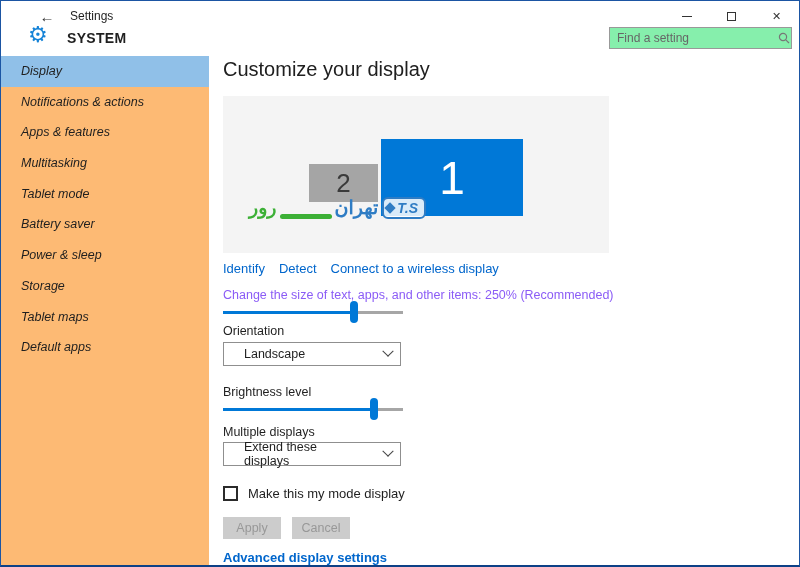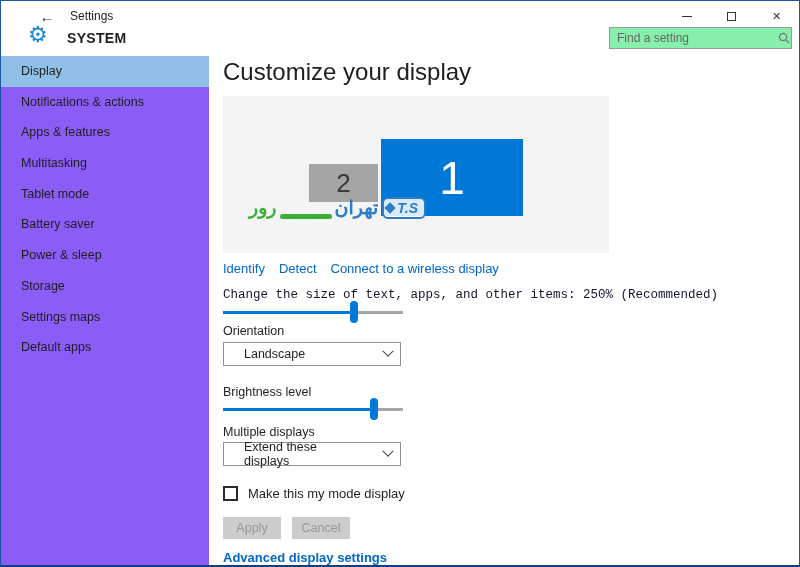--- a/index.html
+++ b/index.html
@@ -19,41 +19,41 @@
   .max-box { display:block; width:9px; height:9px; border:1px solid #333; }
   .close-glyph { font-size:11px; }
   
   .gear { position:absolute; left:27px; top:23px; font-size:22px; line-height:22px; color:#1583d7; }
   .page-title { position:absolute; left:66px; top:29px; font-size:14px; font-weight:700; letter-spacing:0.3px; color:#1f1f1f; }
   .searchbox { position:absolute; left:608px; top:26px; width:183px; height:22px; border:1px solid #999; background:#86efac; display:flex; align-items:center; }
   .searchbox input { flex:1; border:none; outline:none; background:transparent; font-size:12px; color:#444; padding:0 4px 0 7px; font-family:"Liberation Sans", sans-serif; }
   .searchbox input::placeholder { color:#666; }
   .search-ic { width:20px; display:flex; align-items:center; justify-content:center; }
   
-  .sidebar { position:absolute; left:0; top:55px; width:208px; bottom:0; background:#8b5cf6; }
+  .sidebar { position:absolute; left:0; top:55px; width:208px; bottom:0; background:#fdba74;font-style:italic; }
   .side-item { height:30.7px; line-height:30.7px; padding-left:20px; font-size:12.5px; color:#1f1f1f; cursor:pointer; white-space:nowrap; }
   .side-item.selected { background:#90c0e8; }
   .side-item.hovered { background:#d9d9d9; }
   
-  .heading { position:absolute; left:222px; top:57px; font-size:24px; font-weight:300; color:#202020; }
+  .heading { position:absolute; left:222px; top:57px; font-size:20px; font-weight:300; color:#202020; }
   .preview { position:absolute; left:222px; top:95px; width:386px; height:157px; background:#f4f4f4; }
   .monitor { position:absolute; display:flex; align-items:center; justify-content:center; cursor:pointer; }
   .monitor-2 { left:86px; top:68px; width:69px; height:38px; background:#a5a5a5; }
   .monitor-2 .mon-num { font-size:26px; font-weight:300; color:#3a3a3a; }
   .monitor-1 { left:158px; top:43px; width:142px; height:77px; background:#0078d7; }
   .monitor-1 .mon-num { font-size:46px; font-weight:200; color:#ffffff; }
   .watermark { position:absolute; left:26px; top:100px; display:flex; align-items:flex-end; gap:2px; }
   .wm-green-text { color:#3cb036; font-size:19px; font-weight:700; }
   .wm-green-bar { display:inline-block; width:52px; height:5px; border-radius:3px; background:#3cb036; margin:0 1px 0 1px; }
   .wm-blue-text { color:#2e7cc4; font-size:19px; font-weight:700; }
   .wm-box { display:inline-flex; align-items:center; border:2px solid #2e7cc4; border-radius:6px; background:rgba(255,255,255,.85); padding:1px 6px 1px 2px; margin-left:2px; color:#2e7cc4; font-weight:700; font-style:italic; font-size:14px; gap:3px; }
   .wm-diamond { display:inline-block; width:8px; height:8px; background:#2e7cc4; transform:rotate(45deg); }
   .links { position:absolute; left:222px; top:260px; display:flex; gap:14px; }
   .link { color:#0066cc; font-size:13px; cursor:pointer; text-decoration:none; }
-  .scale-label { position:absolute; left:222px; top:287px; font-size:12.5px; color:#0f172a;font-family:Liberation Mono, monospace; }
+  .scale-label { position:absolute; left:222px; top:287px; font-size:12.5px; color:#8b5cf6; }
   .slider { position:absolute; width:180px; height:22px; cursor:pointer; }
   .slider .track { position:absolute; left:0; right:0; top:10px; height:3px; background:#a6a6a6; }
   .slider .thumb { position:absolute; top:0; width:8px; height:22px; border-radius:4px; background:#0078d7; }
   #scale-slider { left:222px; top:300px; }
   #brightness-slider { left:222px; top:397px; }
   .field-label { position:absolute; left:222px; font-size:12.5px; color:#1f1f1f; }
   .select { position:absolute; left:222px; width:178px; height:24px; border:1px solid #8f8f8f; background:#fff; display:flex; align-items:center; padding:0 8px; font-size:12.5px; color:#1f1f1f; cursor:pointer; }
   .select .sel-val { flex:1;margin-left:12px; }
   .chev { width:8px; height:8px; border-right:1.5px solid #444; border-bottom:1.5px solid #444; transform:rotate(45deg) translate(-2px,-2px); }
   #orientation-label { top:323px; }
@@ -105,21 +105,21 @@
 
   <div class="sidebar">
     <div class="side-item selected">Display</div>
     <div class="side-item">Notifications &amp; actions</div>
     <div class="side-item">Apps &amp; features</div>
     <div class="side-item">Multitasking</div>
     <div class="side-item">Tablet mode</div>
     <div class="side-item">Battery saver</div>
     <div class="side-item">Power &amp; sleep</div>
     <div class="side-item">Storage</div>
-    <div class="side-item">Settings maps</div>
+    <div class="side-item">Tablet maps</div>
     <div class="side-item">Default apps</div>
   </div>
 
   <div class="heading">Customize your display</div>
 
   <div class="preview">
     <div class="monitor monitor-2">
       <span class="mon-num">2</span>
     </div>
     <div class="monitor monitor-1">

